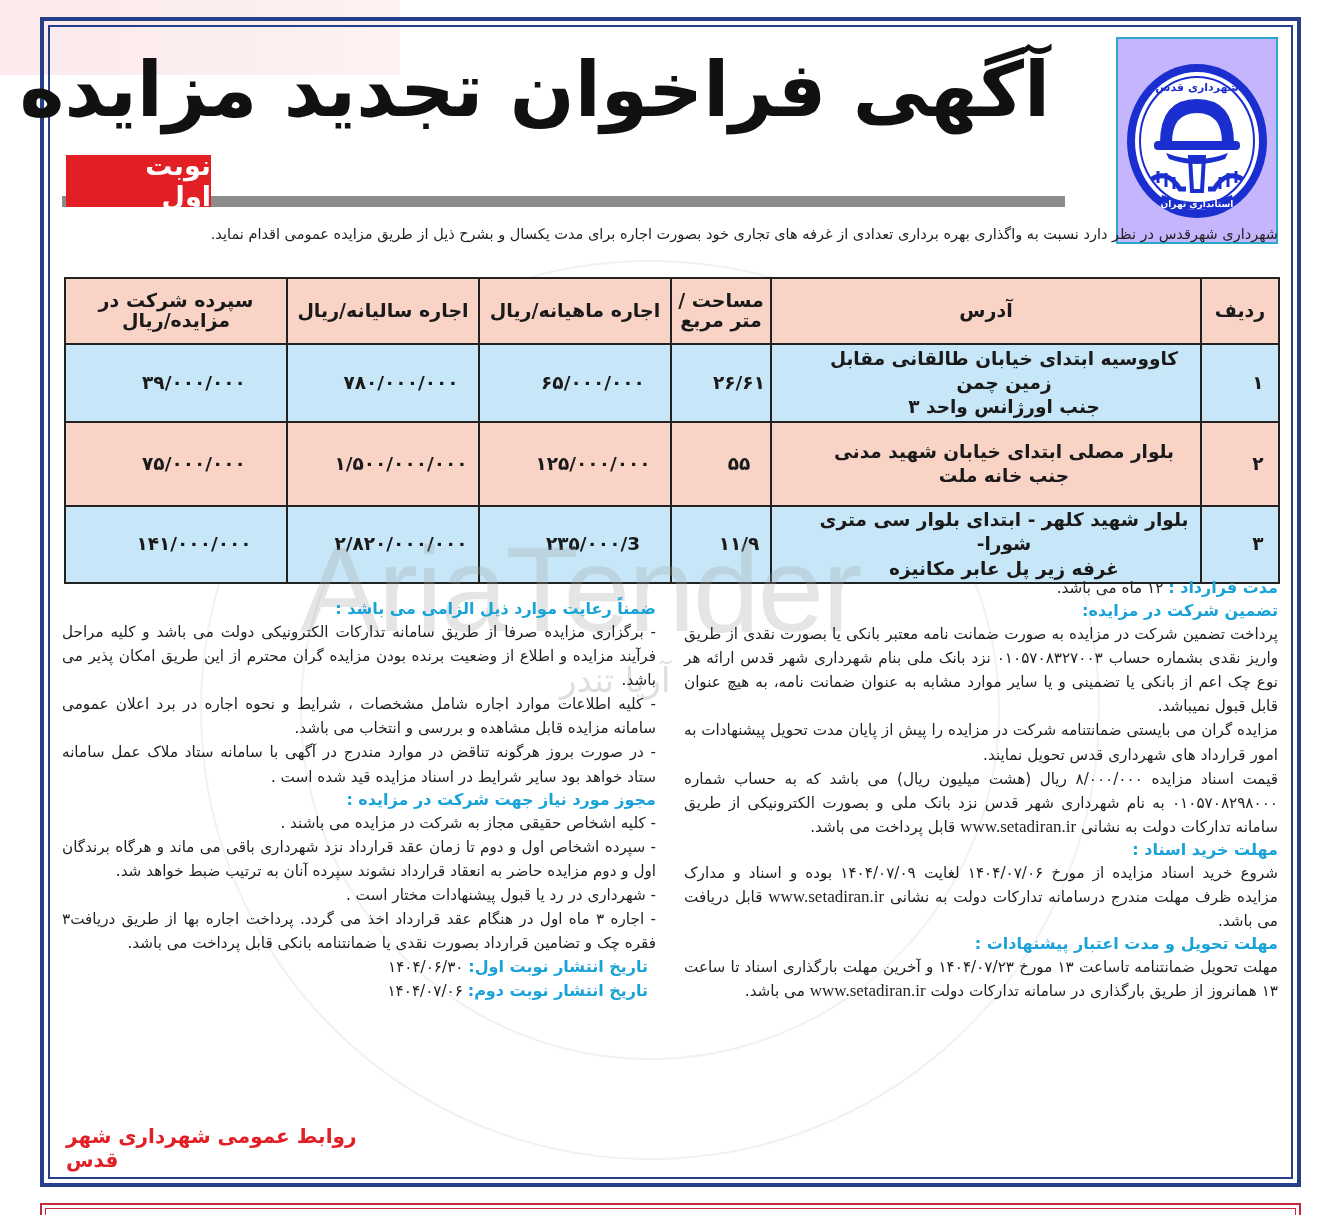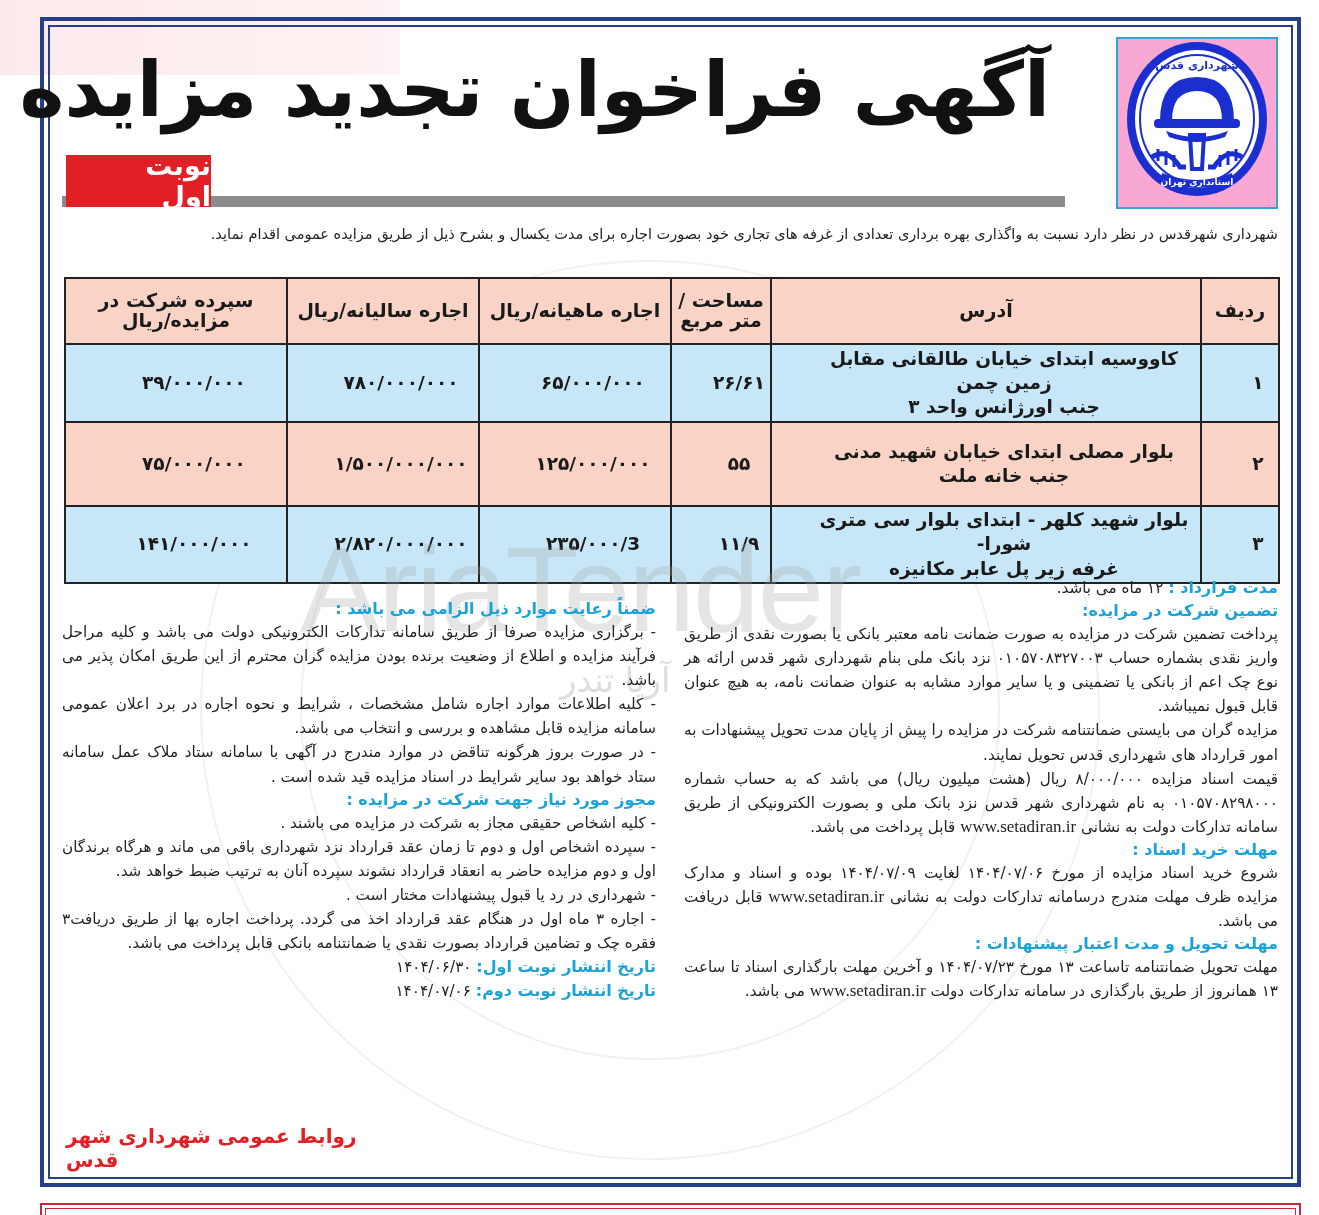--- a/index.html
+++ b/index.html
@@ -37,23 +37,23 @@
     .frame-red {
       position: absolute; left: 40px; top: 1203px; width: 1261px; height: 20px;
       border: 2px solid #c4283a; border-bottom: none;
     }
     .frame-red::after {
       content: ""; position: absolute; left: 3px; right: 3px; top: 3px; bottom: 0;
       border: 1px solid #c4283a; border-bottom: none;
     }
 
     .logo-box {
-      position: absolute; left: 1116px; top: 37px; width: 162px; height: 172px;
-      border: 2px solid #2ba8cf; background: #f9a8d4;
-      display: flex; align-items: flex-start; justify-content: center;
+      position: absolute; left: 1116px; top: 37px; width: 162px; height: 207px;
+      border: 2px solid #2ba8cf; background: #c4b5fd;
+      display: flex; align-items: center; justify-content: center;
     }
 
     .title {
       position: absolute; left: 120px; top: 30px; width: 930px; height: 120px;
       font-family: "DejaVu Sans", sans-serif; font-weight: bold; font-size: 76px;
       color: #111; text-align: right; line-height: 120px; white-space: nowrap;
     }
     .title-bar {
       position: absolute; left: 62px; top: 196px; width: 1003px; height: 11px;
       background: #8c8c8c;
@@ -86,21 +86,21 @@
     tr.r3 td { height: 77px; }
     td.num { font-size: 18px; direction: rtl; }
 
     .col-right { position: absolute; left: 684px; top: 576px; width: 594px; text-align: justify; }
     .col-left  { position: absolute; left: 62px;  top: 598px; width: 594px; text-align: justify; }
     .heading { color: #1aa3d9; font-weight: bold; font-size: 16px; line-height: 22px; }
     .para { font-size: 15.2px; line-height: 24.1px; color: #222; text-align: justify; text-align-last: right; }
     .inline-head { color: #1aa3d9; font-weight: bold; font-size: 16px; }
     .line { font-size: 15.2px; line-height: 24.1px; color: #222; }
     .url { font-family: "Liberation Serif", serif; font-size: 17px; direction: ltr; unicode-bidi: embed; }
-    .pubdates { }
+    .pubdates { margin-right: 8px; }
     .signature {
       position: absolute; left: 66px; top: 1124px; width: 330px;
       color: #e31f26; font-weight: bold; font-size: 20px; text-align: left; direction: rtl;
     }
   </style>
 </head>
 <body>
 
 <div class="bg-deco"></div>
 <div class="wm-ring" style="left:200px;top:260px;width:900px;height:900px;"></div>

